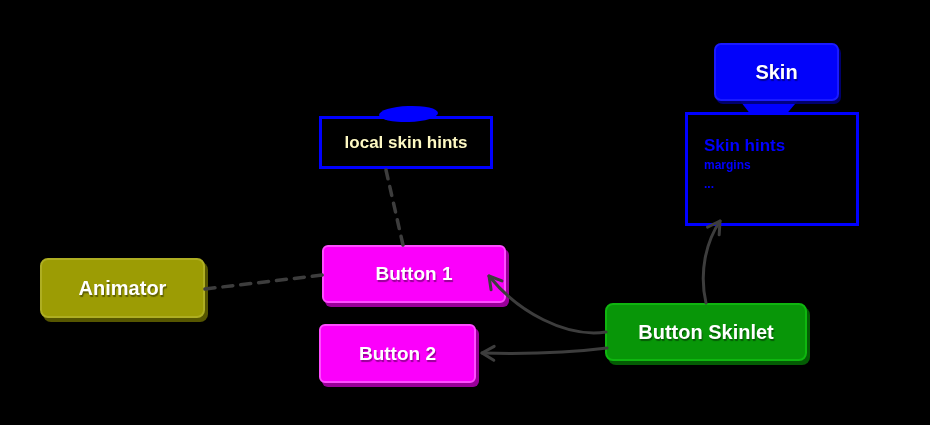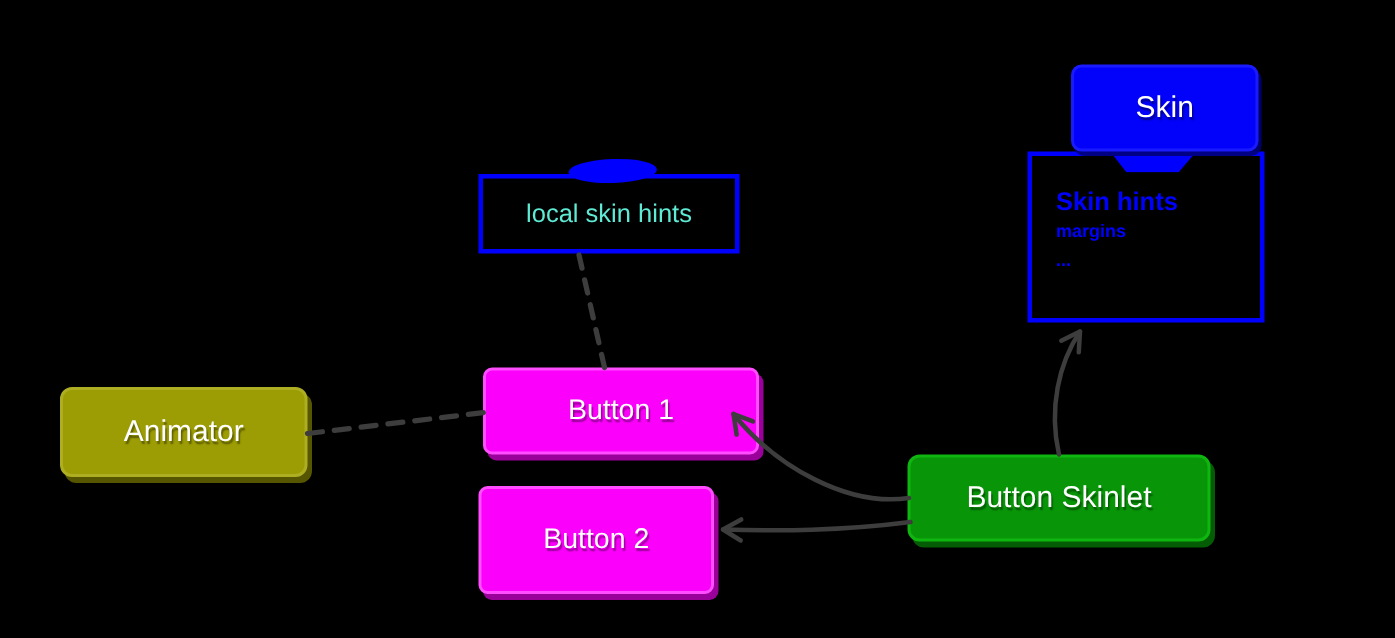--- a/index.html
+++ b/index.html
@@ -7,21 +7,21 @@
     position:relative; width:930px; height:425px;
     background:#000000; overflow:hidden;
     font-family:"Liberation Sans", sans-serif;
   }
   .node {
     position:absolute; box-sizing:border-box;
     display:flex; align-items:center; justify-content:center;
     text-align:center;
   }
   .node .lbl {
-    color:#ffffff; font-weight:normal;
+    color:#ffffff; font-weight:bold;
     text-shadow:1px 2px 1px rgba(0,0,0,0.40);
   }
   
   #skin {
     left:714px; top:43px; width:125px; height:58px;
     background:#0202fa; border:2px solid #1a1aff; border-radius:7px;
     box-shadow:2px 3px 0 rgba(0,0,120,0.9); z-index:3;
   }
   #skin .lbl { font-size:20px; }
   #animator {
@@ -29,45 +29,45 @@
     background:#9c9c04; border:2px solid #aeae22; border-radius:8px;
     box-shadow:3px 4px 0 #565600; z-index:3;
   }
   #animator .lbl { font-size:20px; }
   #button1 {
     left:322px; top:245px; width:184px; height:58px;
     background:#fb00fb; border:2px solid #ff4dff; border-radius:6px;
     box-shadow:3px 4px 0 #9a009a; z-index:3;
   }
   #button2 {
-    left:319px; top:324px; width:157px; height:72px;
+    left:319px; top:324px; width:157px; height:59px;
     background:#fb00fb; border:2px solid #ff4dff; border-radius:6px;
     box-shadow:3px 4px 0 #9a009a; z-index:3;
   }
   #button1 .lbl, #button2 .lbl { font-size:19px; }
   #button-skinlet {
     left:605px; top:303px; width:202px; height:58px;
     background:#089608; border:2px solid #0fb60f; border-radius:8px;
     box-shadow:3px 4px 0 #045c04; z-index:3;
   }
   #button-skinlet .lbl { font-size:20px; }
 
   
   .outlined {
     border:3px solid #0000ff; background:transparent;
     color:#0000ff;
   }
   #local-skin-hints {
     left:319px; top:116px; width:174px; height:53px; z-index:2;
   }
   #local-skin-hints .lbl {
-    color:#5eead4; font-size:17px; text-shadow:none;
+    color:#fef9c3; font-size:17px; text-shadow:none;
   }
   #skin-hints {
-    left:685px; top:101px; width:158px; height:114px; z-index:2;
+    left:685px; top:112px; width:174px; height:114px; z-index:2;
     display:block; padding:21px 0 0 16px; text-align:left;
   }
   #skin-hints .title { font-size:17px; font-weight:bold; color:#0000ff; }
   #skin-hints .item  { font-size:12px; font-weight:bold; color:#0000ff; line-height:19px; }
   #skin-hints .item:first-of-type { margin-top:9px; }
 
   
   #local-blob {
     position:absolute; left:379px; top:106px; width:59px; height:16px;
     background:#0000ff; border-radius:50%; z-index:4;

